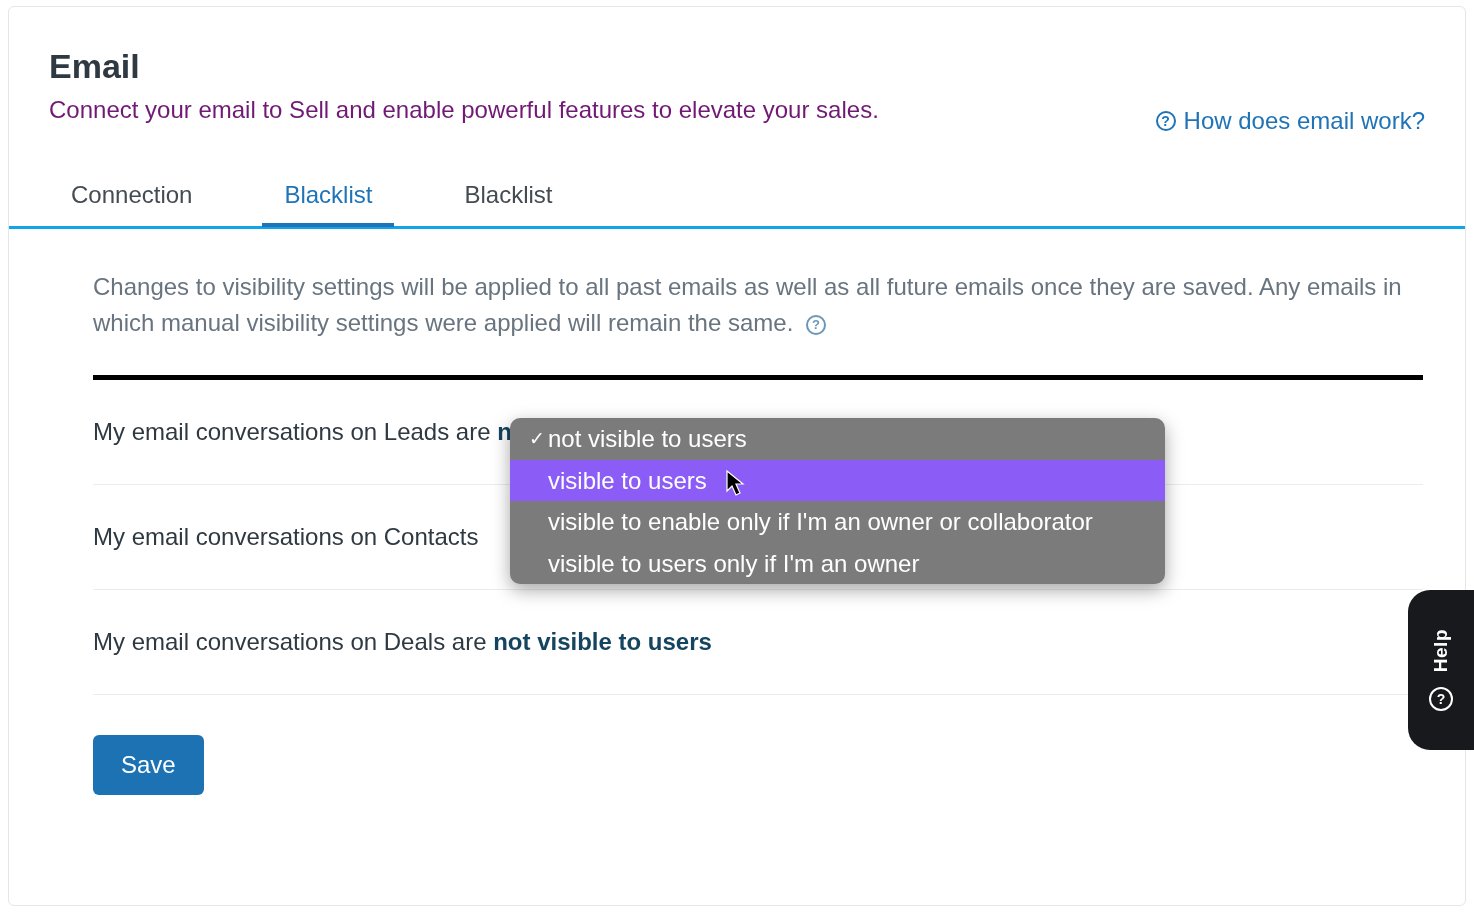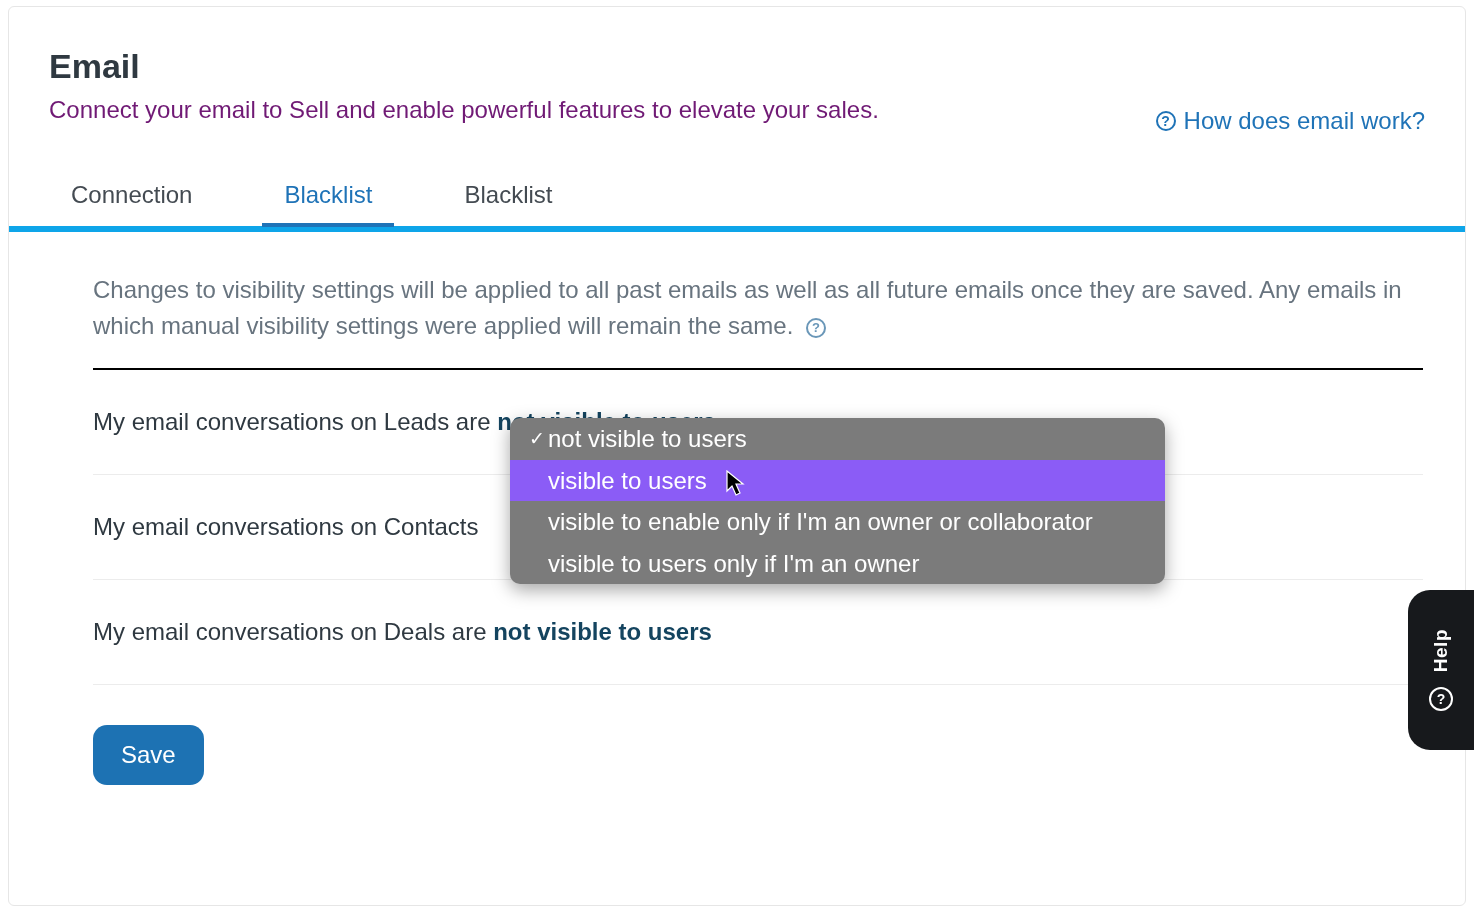--- a/index.html
+++ b/index.html
@@ -57,21 +57,21 @@
       display: inline-flex;
       align-items: center;
       justify-content: center;
       font-size: 14px;
       font-weight: 700;
       color: #1f73b7;
     }
     .tabs {
       margin-top: 36px;
       padding: 0 40px;
-      border-bottom: 6px solid #0ea5e9;
+      border-bottom: 3px solid #0ea5e9;
       display: flex;
       gap: 48px;
       font-size: 24px;
     }
     .tab {
       padding: 10px 22px 14px 22px;
       color: #444b52;
       cursor: pointer;
       border-bottom: 4px solid transparent;
       margin-bottom: -1px;
@@ -80,22 +80,22 @@
       color: #1f73b7;
       border-bottom-color: #1f73b7;
     }
     .body {
       padding: 40px 42px 40px 84px;
     }
     .notice {
       font-size: 24px;
       color: #68747f;
       line-height: 1.5;
-      padding-bottom: 24px;
-      border-bottom: 2px solid #000000;
+      padding-bottom: 34px;
+      border-bottom: 5px solid #000000;
     }
     .notice .q-inline {
       width: 20px; height: 20px;
       border: 2px solid #6a97b8;
       border-radius: 50%;
       display: inline-flex;
       align-items: center;
       justify-content: center;
       font-size: 13px;
       font-weight: 700;
@@ -112,21 +112,21 @@
     .row .value {
       color: #14445f;
       font-weight: 600;
       cursor: pointer;
     }
     .save-btn {
       margin-top: 40px;
       background: #1d72b3;
       color: #fff;
       border: none;
-      border-radius: 14px;
+      border-radius: 6px;
       font-size: 24px;
       padding: 16px 28px;
       cursor: pointer;
     }
     
     .dropdown {
       position: absolute;
       left: 510px;
       top: 418px;
       width: 655px;

